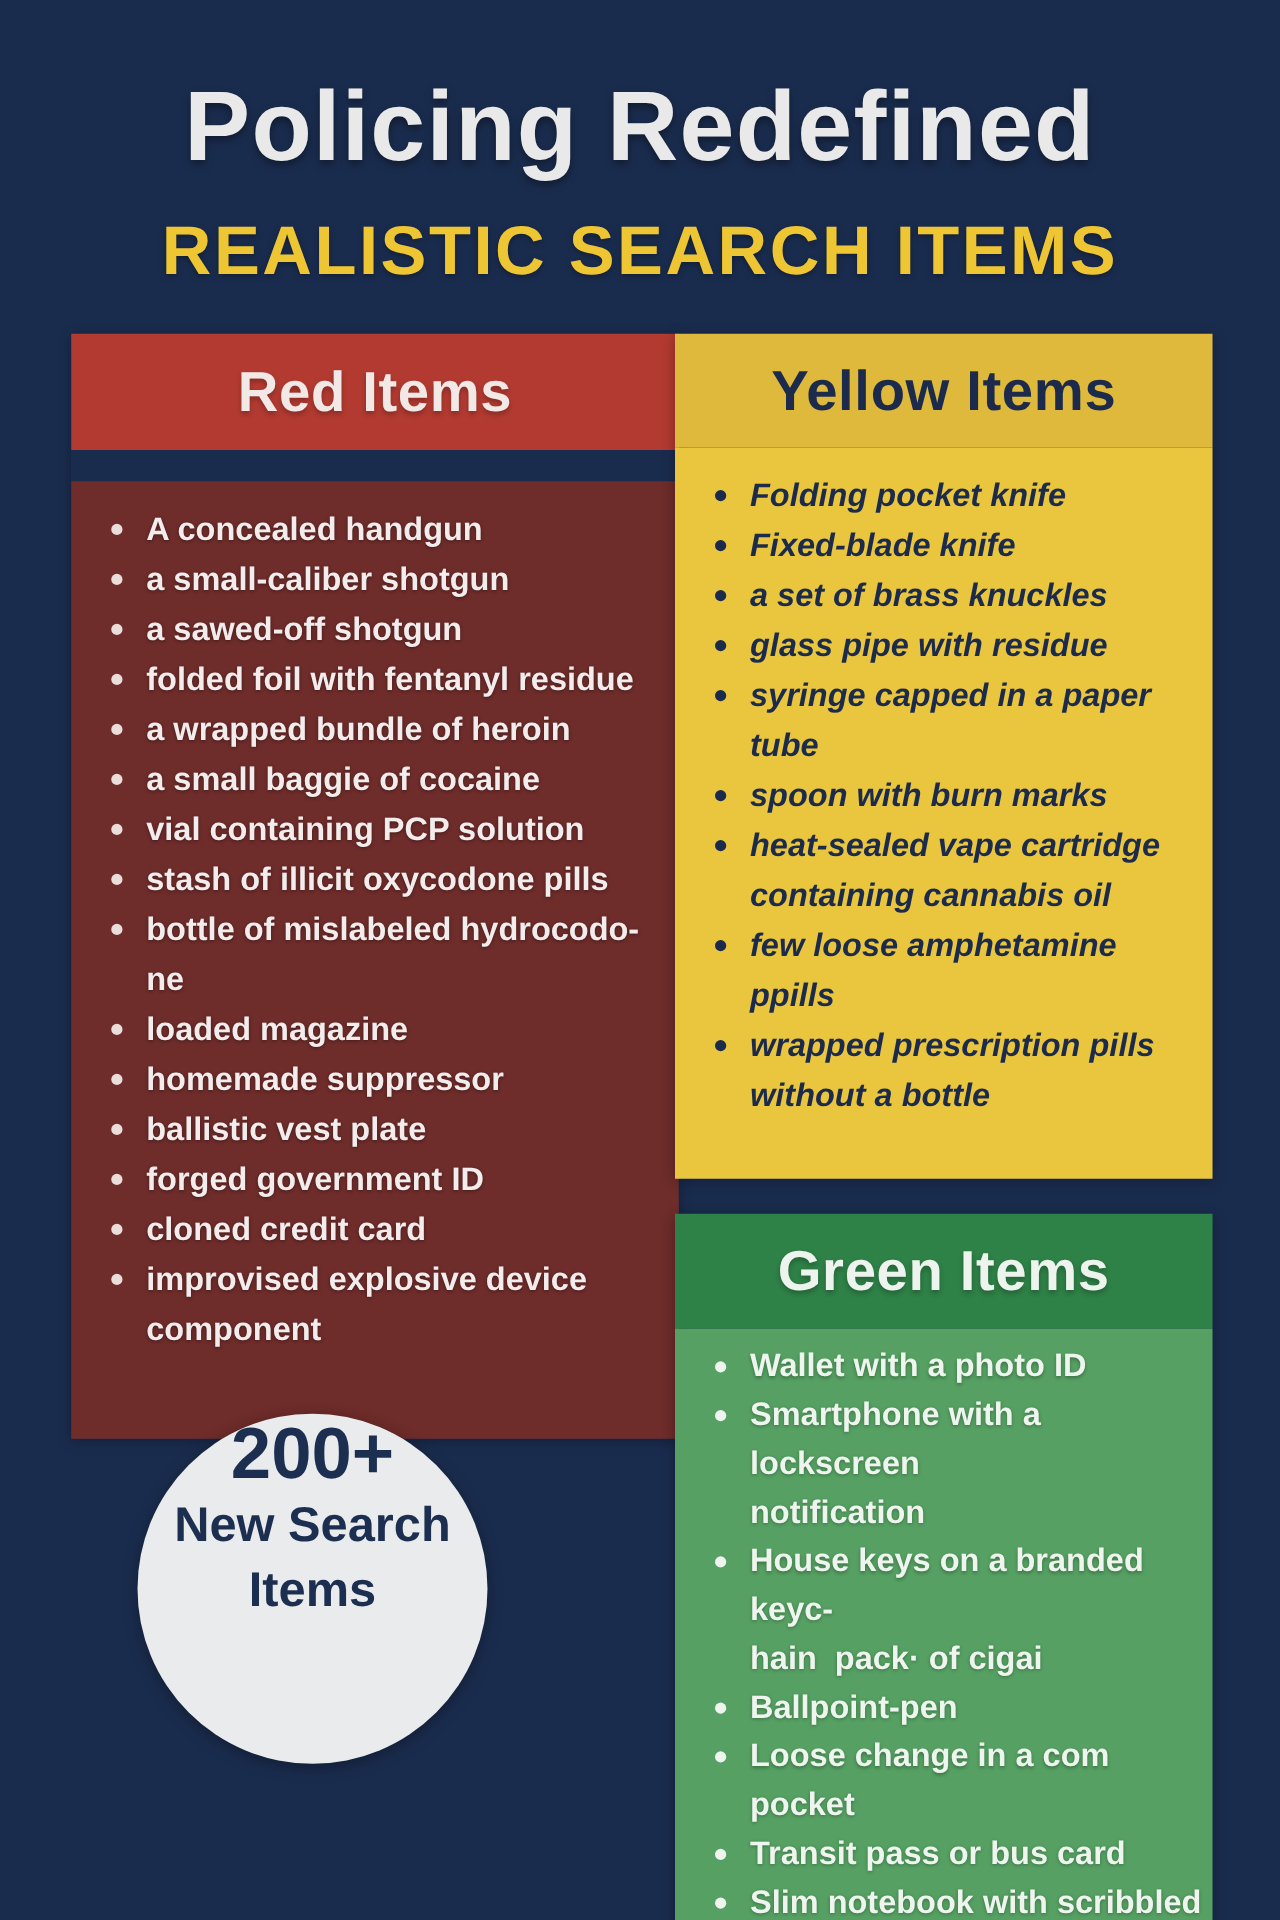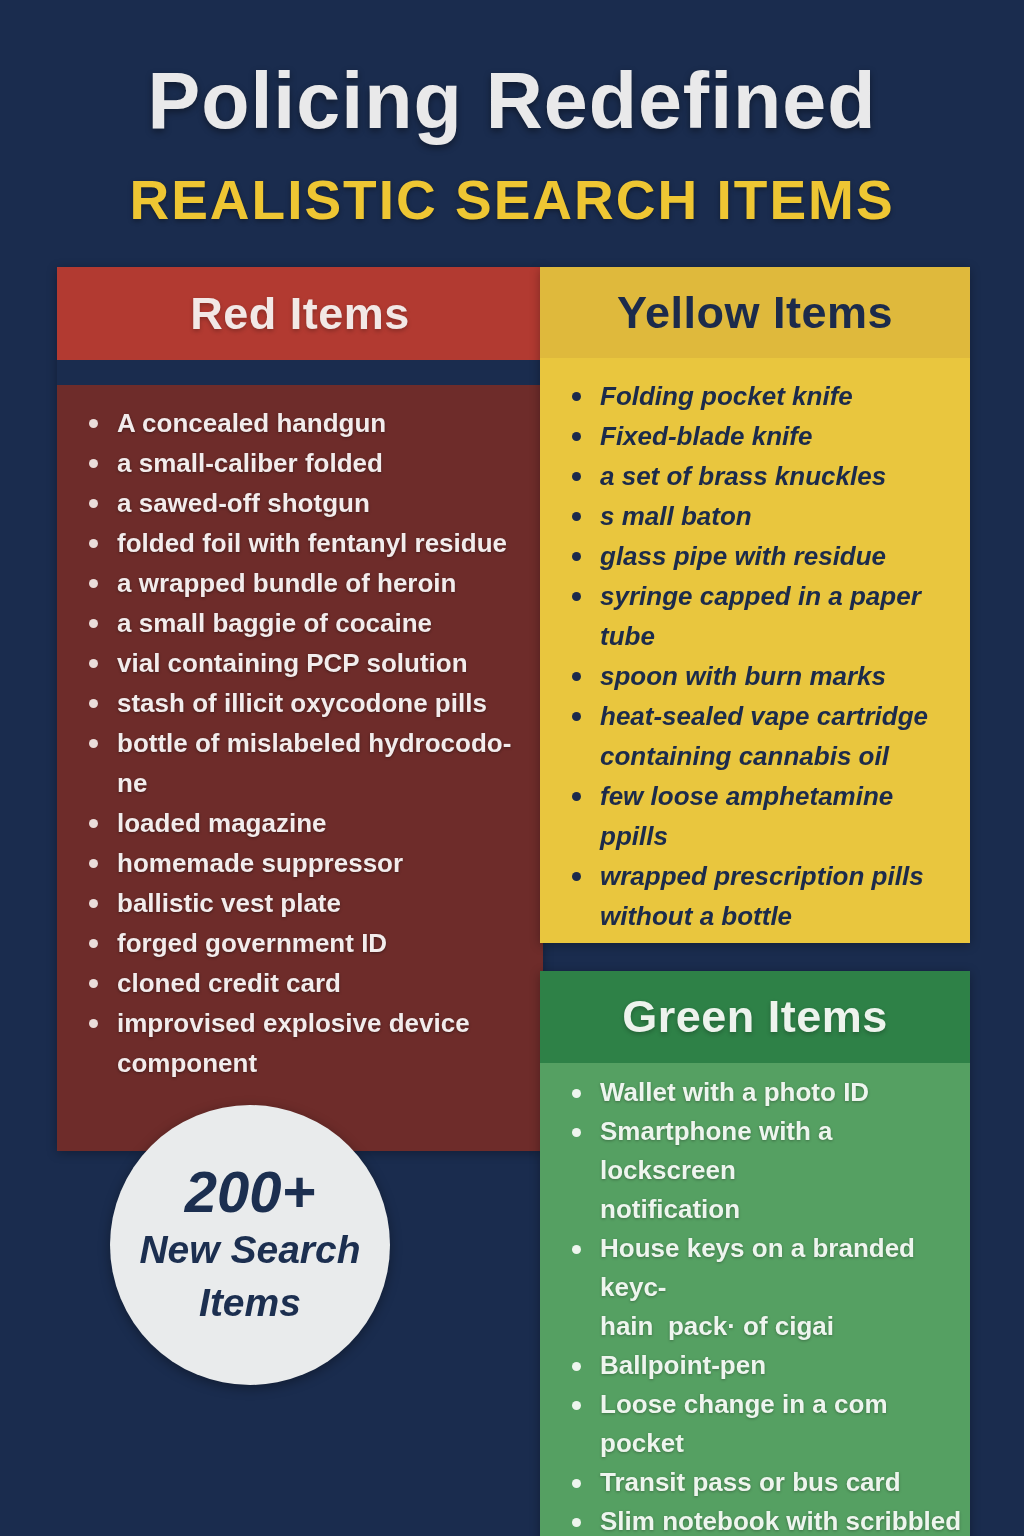--- a/index.html
+++ b/index.html
@@ -109,30 +109,28 @@
     position: absolute;
     left: 2px;
     top: 16px;
     width: 9px;
     height: 9px;
     border-radius: 50%;
   }
 
   .badge {
     position: absolute;
-    left: 110px; top: 1105px;
+    left: 110px; top: 1131px;
     width: 280px; height: 280px;
     border-radius: 50%;
     background: var(--badge-bg);
     display: flex;
     flex-direction: column;
     align-items: center;
-    justify-content: center;
     box-shadow: 0 3px 12px rgba(0,0,0,0.35);
-    font-style: italic;
   }
   .badge-value {
     font-size: 58px;
     font-weight: 700;
     color: var(--badge-text);
     line-height: 1.1;
   }
   .badge-label {
     font-size: 39px;
     font-weight: 700;
@@ -150,21 +148,21 @@
   <h1 class="page-title">Policing Redefined</h1>
   <h2 class="page-subtitle">REALISTIC SEARCH ITEMS</h2>
 
   <section class="panel panel-red">
     <div class="panel-header">
       <div class="panel-title">Red Items</div>
     </div>
     <div class="panel-body">
       <ul class="items-list">
           <li><span>A concealed handgun</span></li>
-          <li><span>a small-caliber folded</span></li>
+          <li><span>a small-caliber shotgun</span></li>
           <li><span>a sawed-off shotgun</span></li>
           <li><span>folded foil with fentanyl residue</span></li>
           <li><span>a wrapped bundle of heroin</span></li>
           <li><span>a small baggie of cocaine</span></li>
           <li><span>vial containing PCP solution</span></li>
           <li><span>stash of illicit oxycodone pills</span></li>
           <li><span>bottle of mislabeled hydrocodo-
 ne</span></li>
           <li><span>loaded magazine</span></li>
           <li><span>homemade suppressor</span></li>
@@ -179,21 +177,20 @@
 
   <section class="panel panel-yellow">
     <div class="panel-header">
       <div class="panel-title">Yellow Items</div>
     </div>
     <div class="panel-body">
       <ul class="items-list">
           <li><span>Folding pocket knife</span></li>
           <li><span>Fixed-blade knife</span></li>
           <li><span>a set of brass knuckles</span></li>
-          <li><span>s mall baton</span></li>
           <li><span>glass pipe with residue</span></li>
           <li><span>syringe capped in a paper tube</span></li>
           <li><span>spoon with burn marks</span></li>
           <li><span>heat-sealed vape cartridge
 containing cannabis oil</span></li>
           <li><span>few loose amphetamine ppills</span></li>
           <li><span>wrapped prescription pills
 without a bottle</span></li>
         </ul>
     </div>

